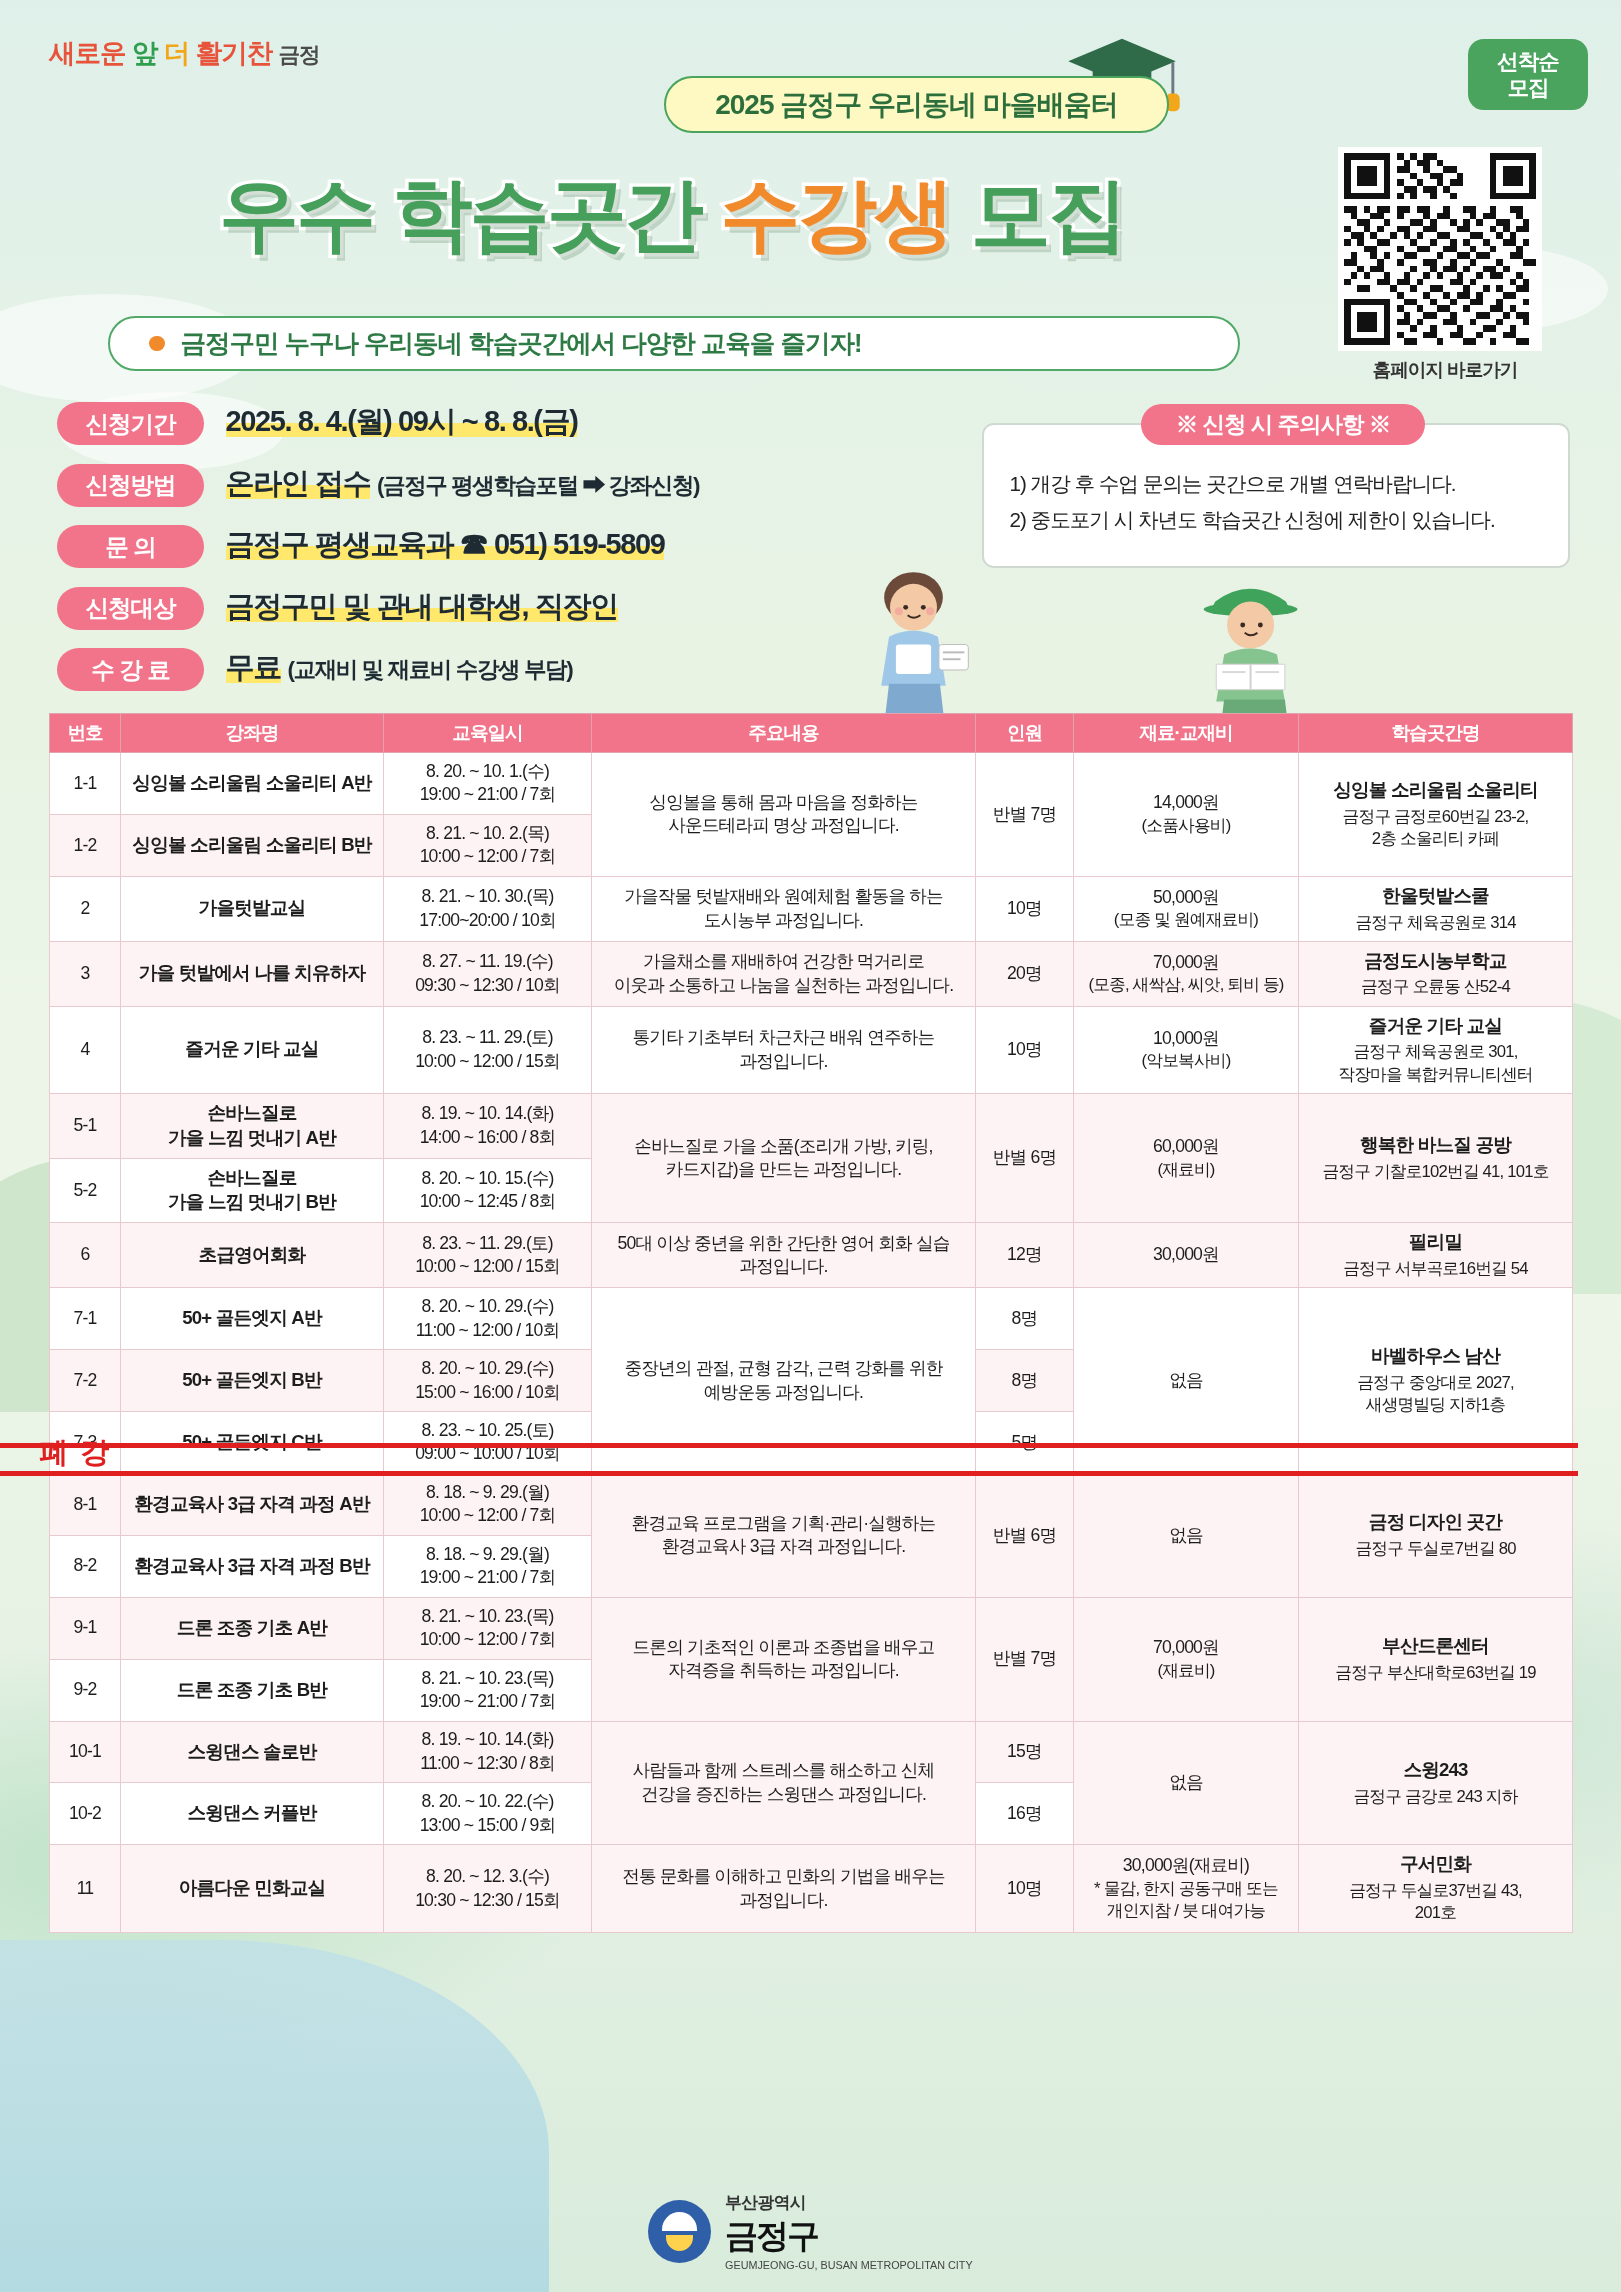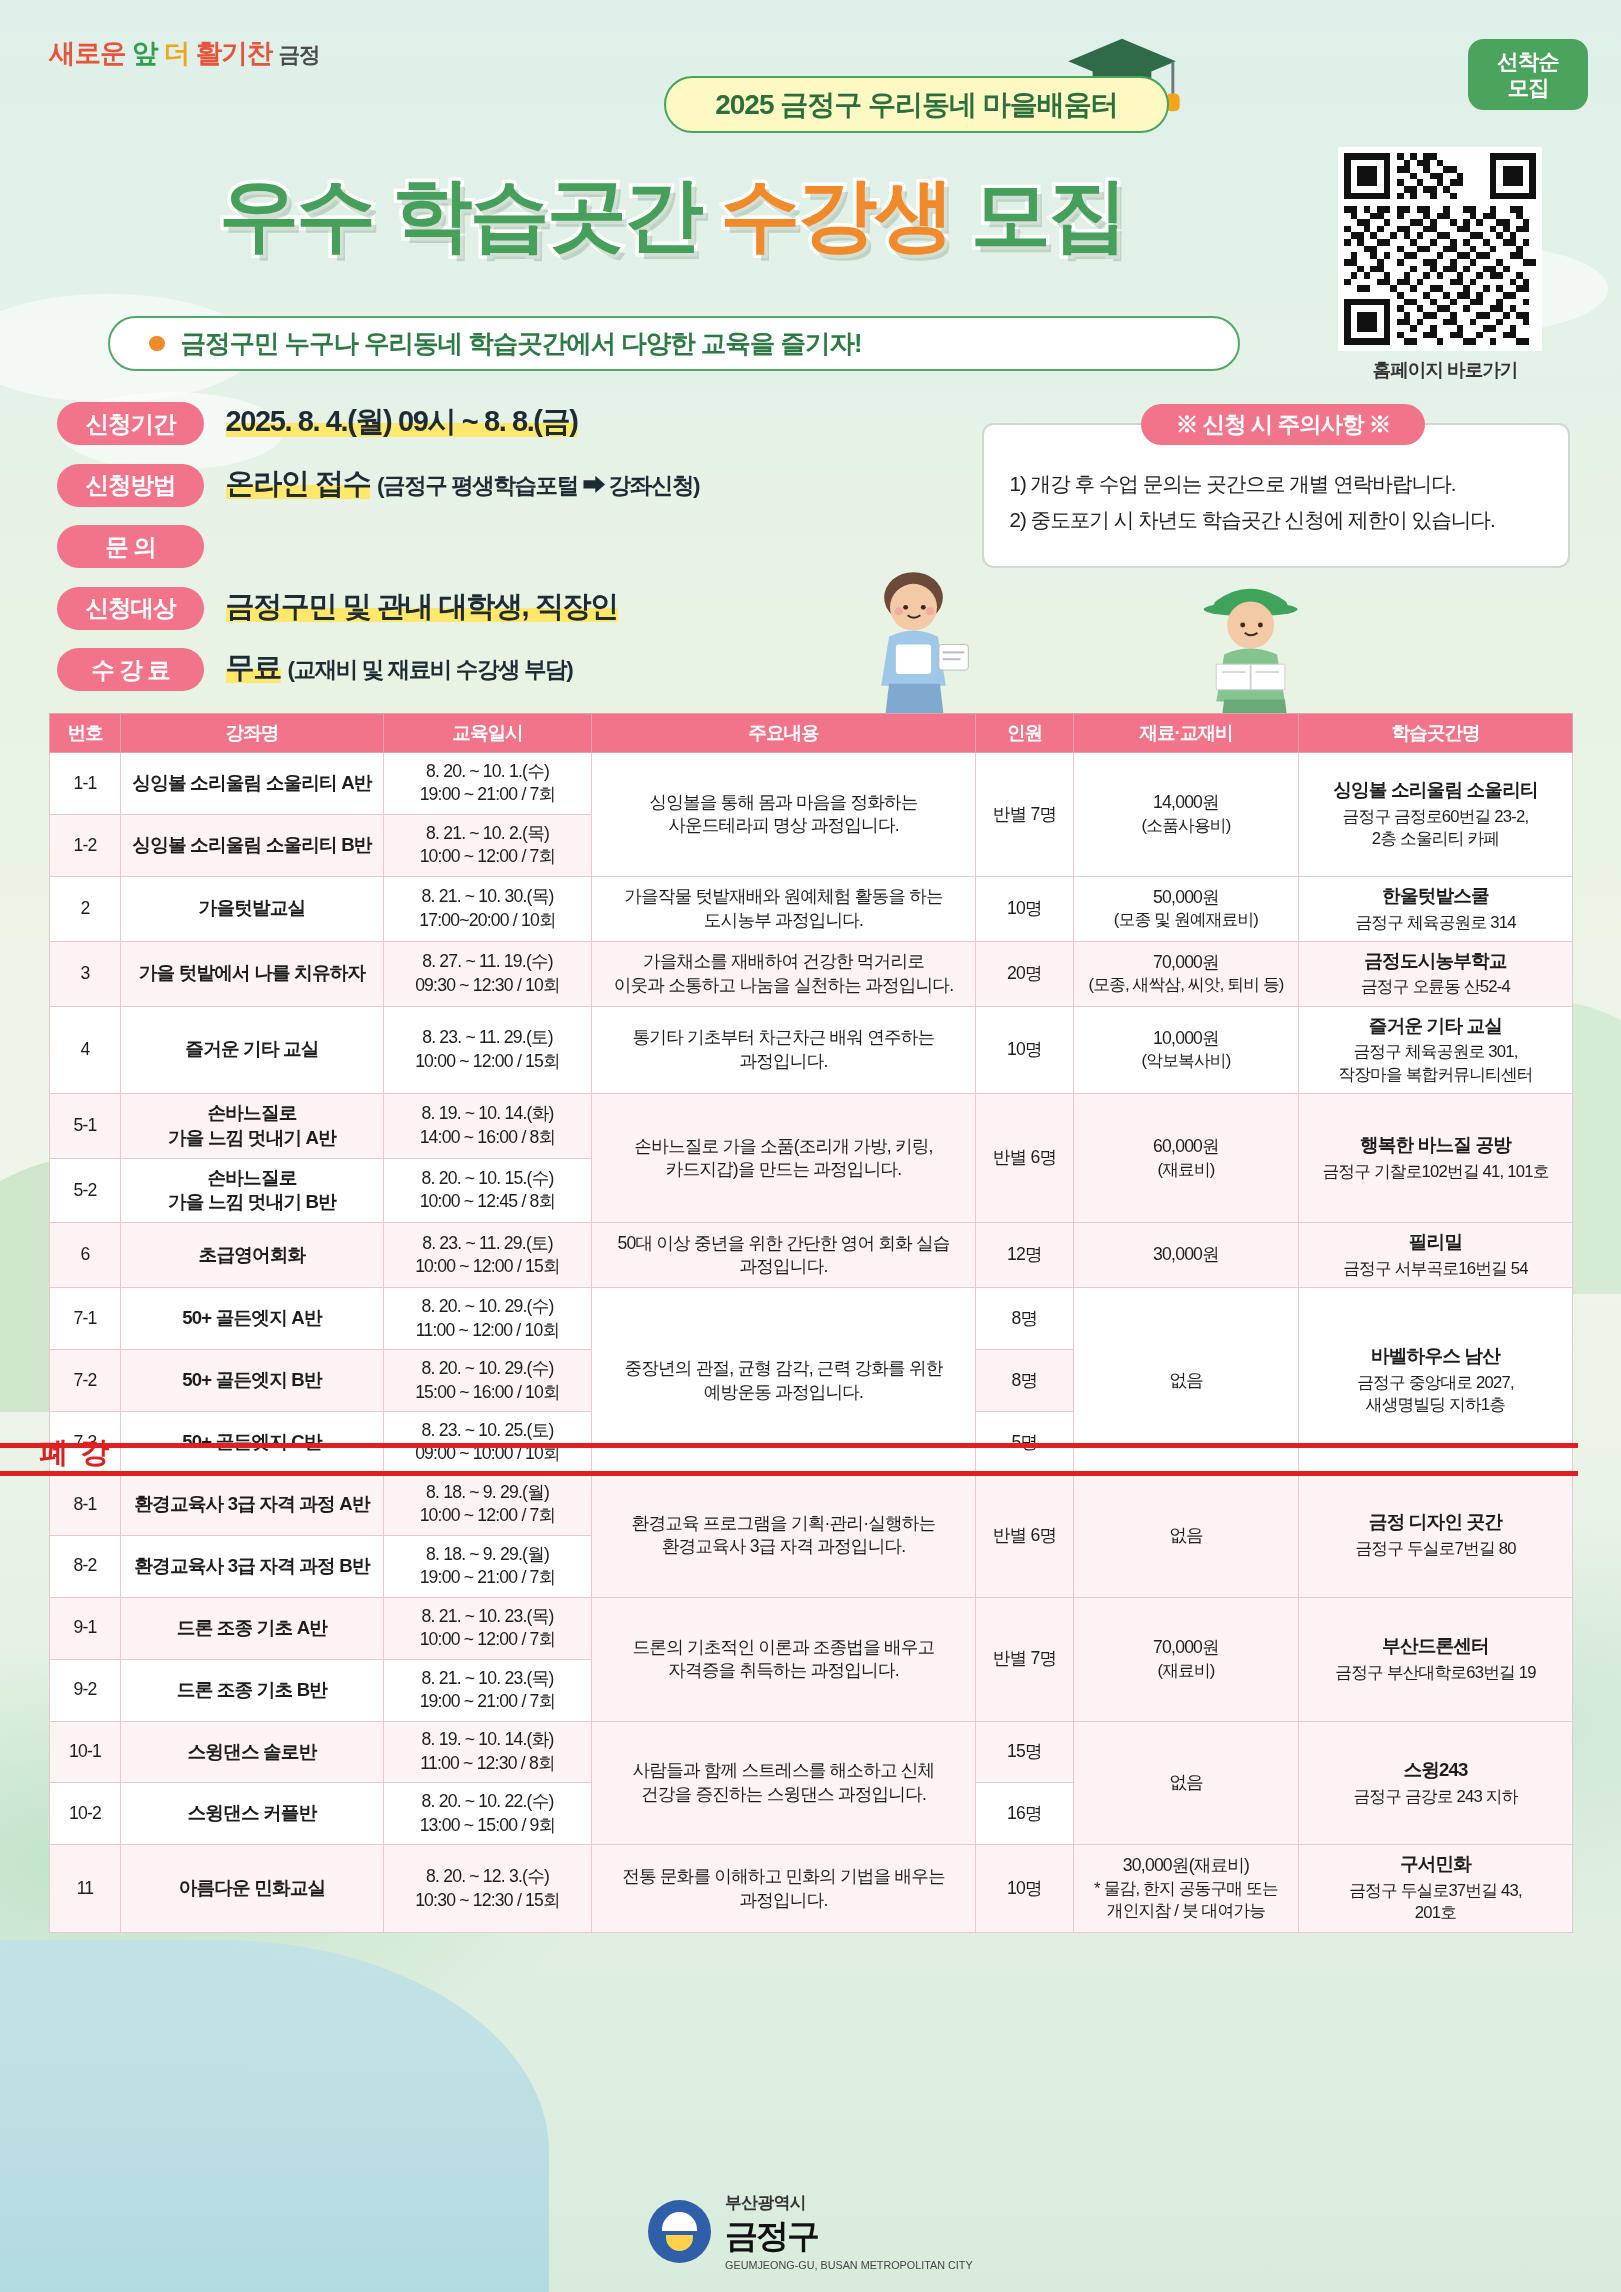--- a/index.html
+++ b/index.html
@@ -417,20 +417,21 @@
     </div>
     <div class="info-row">
       <div class="info-key">신청방법</div>
       <div class="info-val">
         <span class="hl">온라인 접수</span>
         <span class="sm">(금정구 평생학습포털 ➡ 강좌신청)</span>
       </div>
     </div>
     <div class="info-row">
       <div class="info-key">문   의</div>
+      <div class="info-val"><span class="hl">금정구 평생교육과 ☎ 051) 519-5809</span></div>
     </div>
     <div class="info-row">
       <div class="info-key">신청대상</div>
       <div class="info-val"><span class="hl">금정구민 및 관내 대학생, 직장인</span></div>
     </div>
     <div class="info-row">
       <div class="info-key">수 강 료</div>
       <div class="info-val">
         <span class="hl">무료</span>
         <span class="sm">(교재비 및 재료비 수강생 부담)</span>

